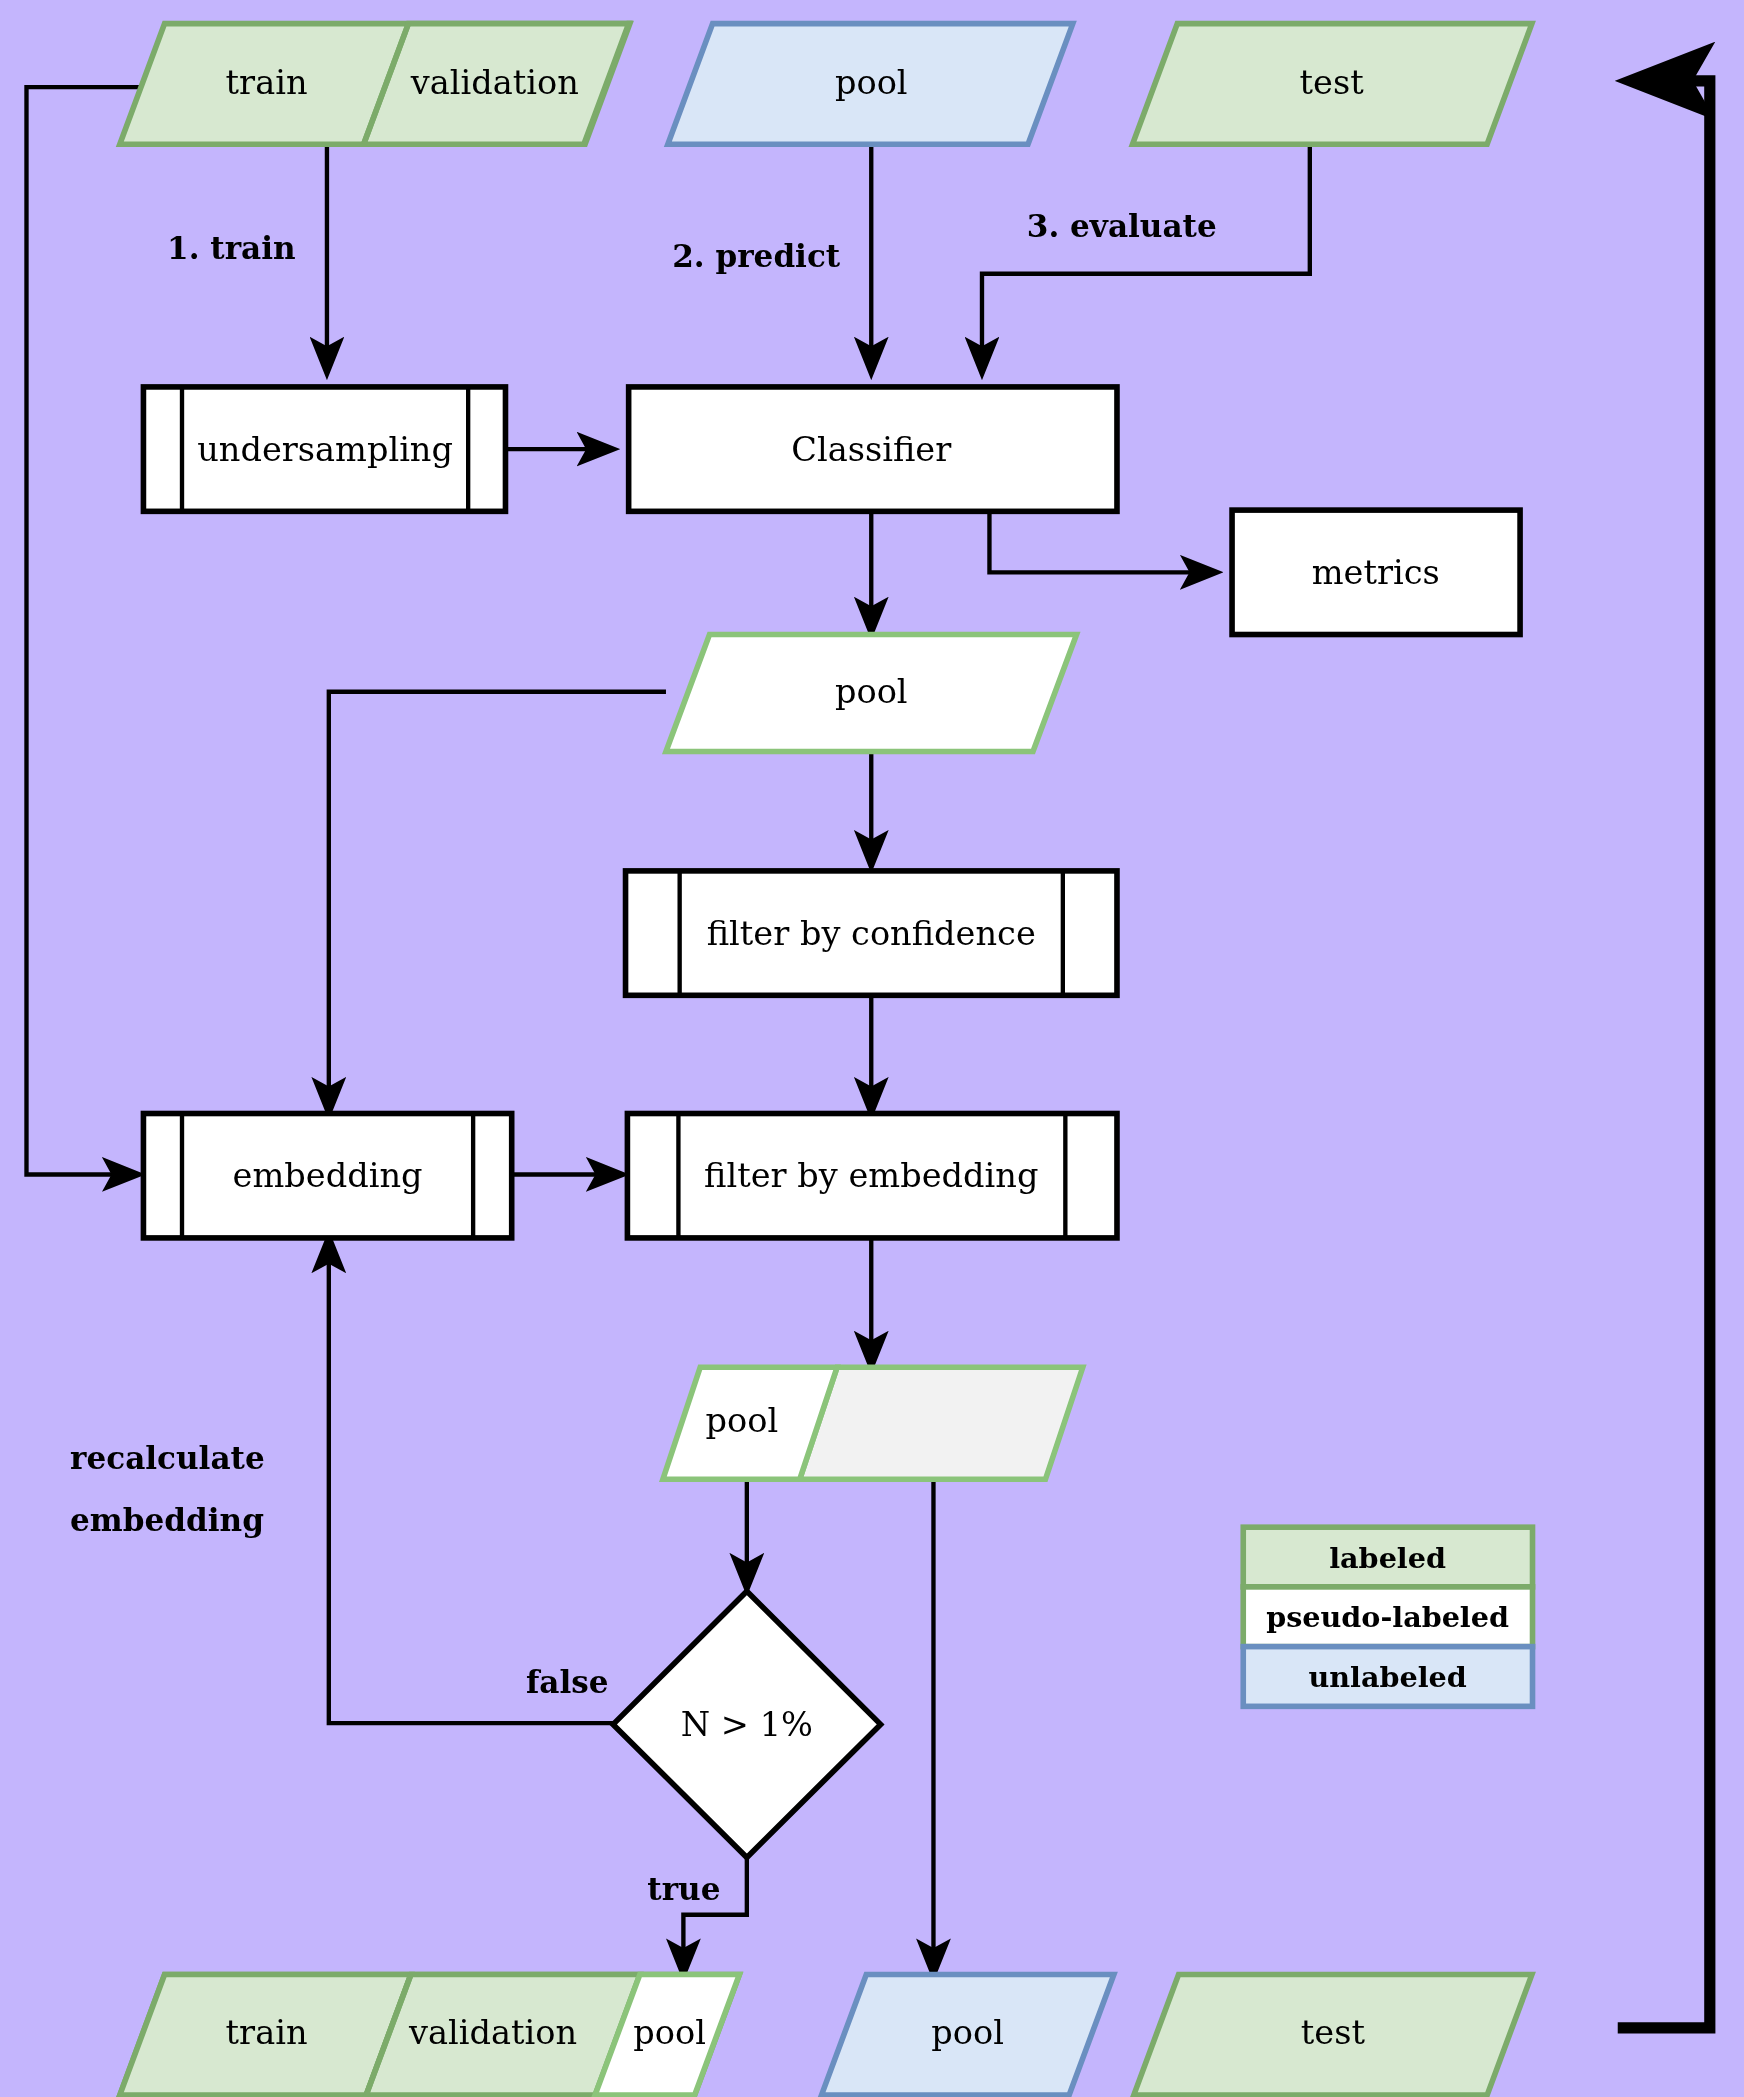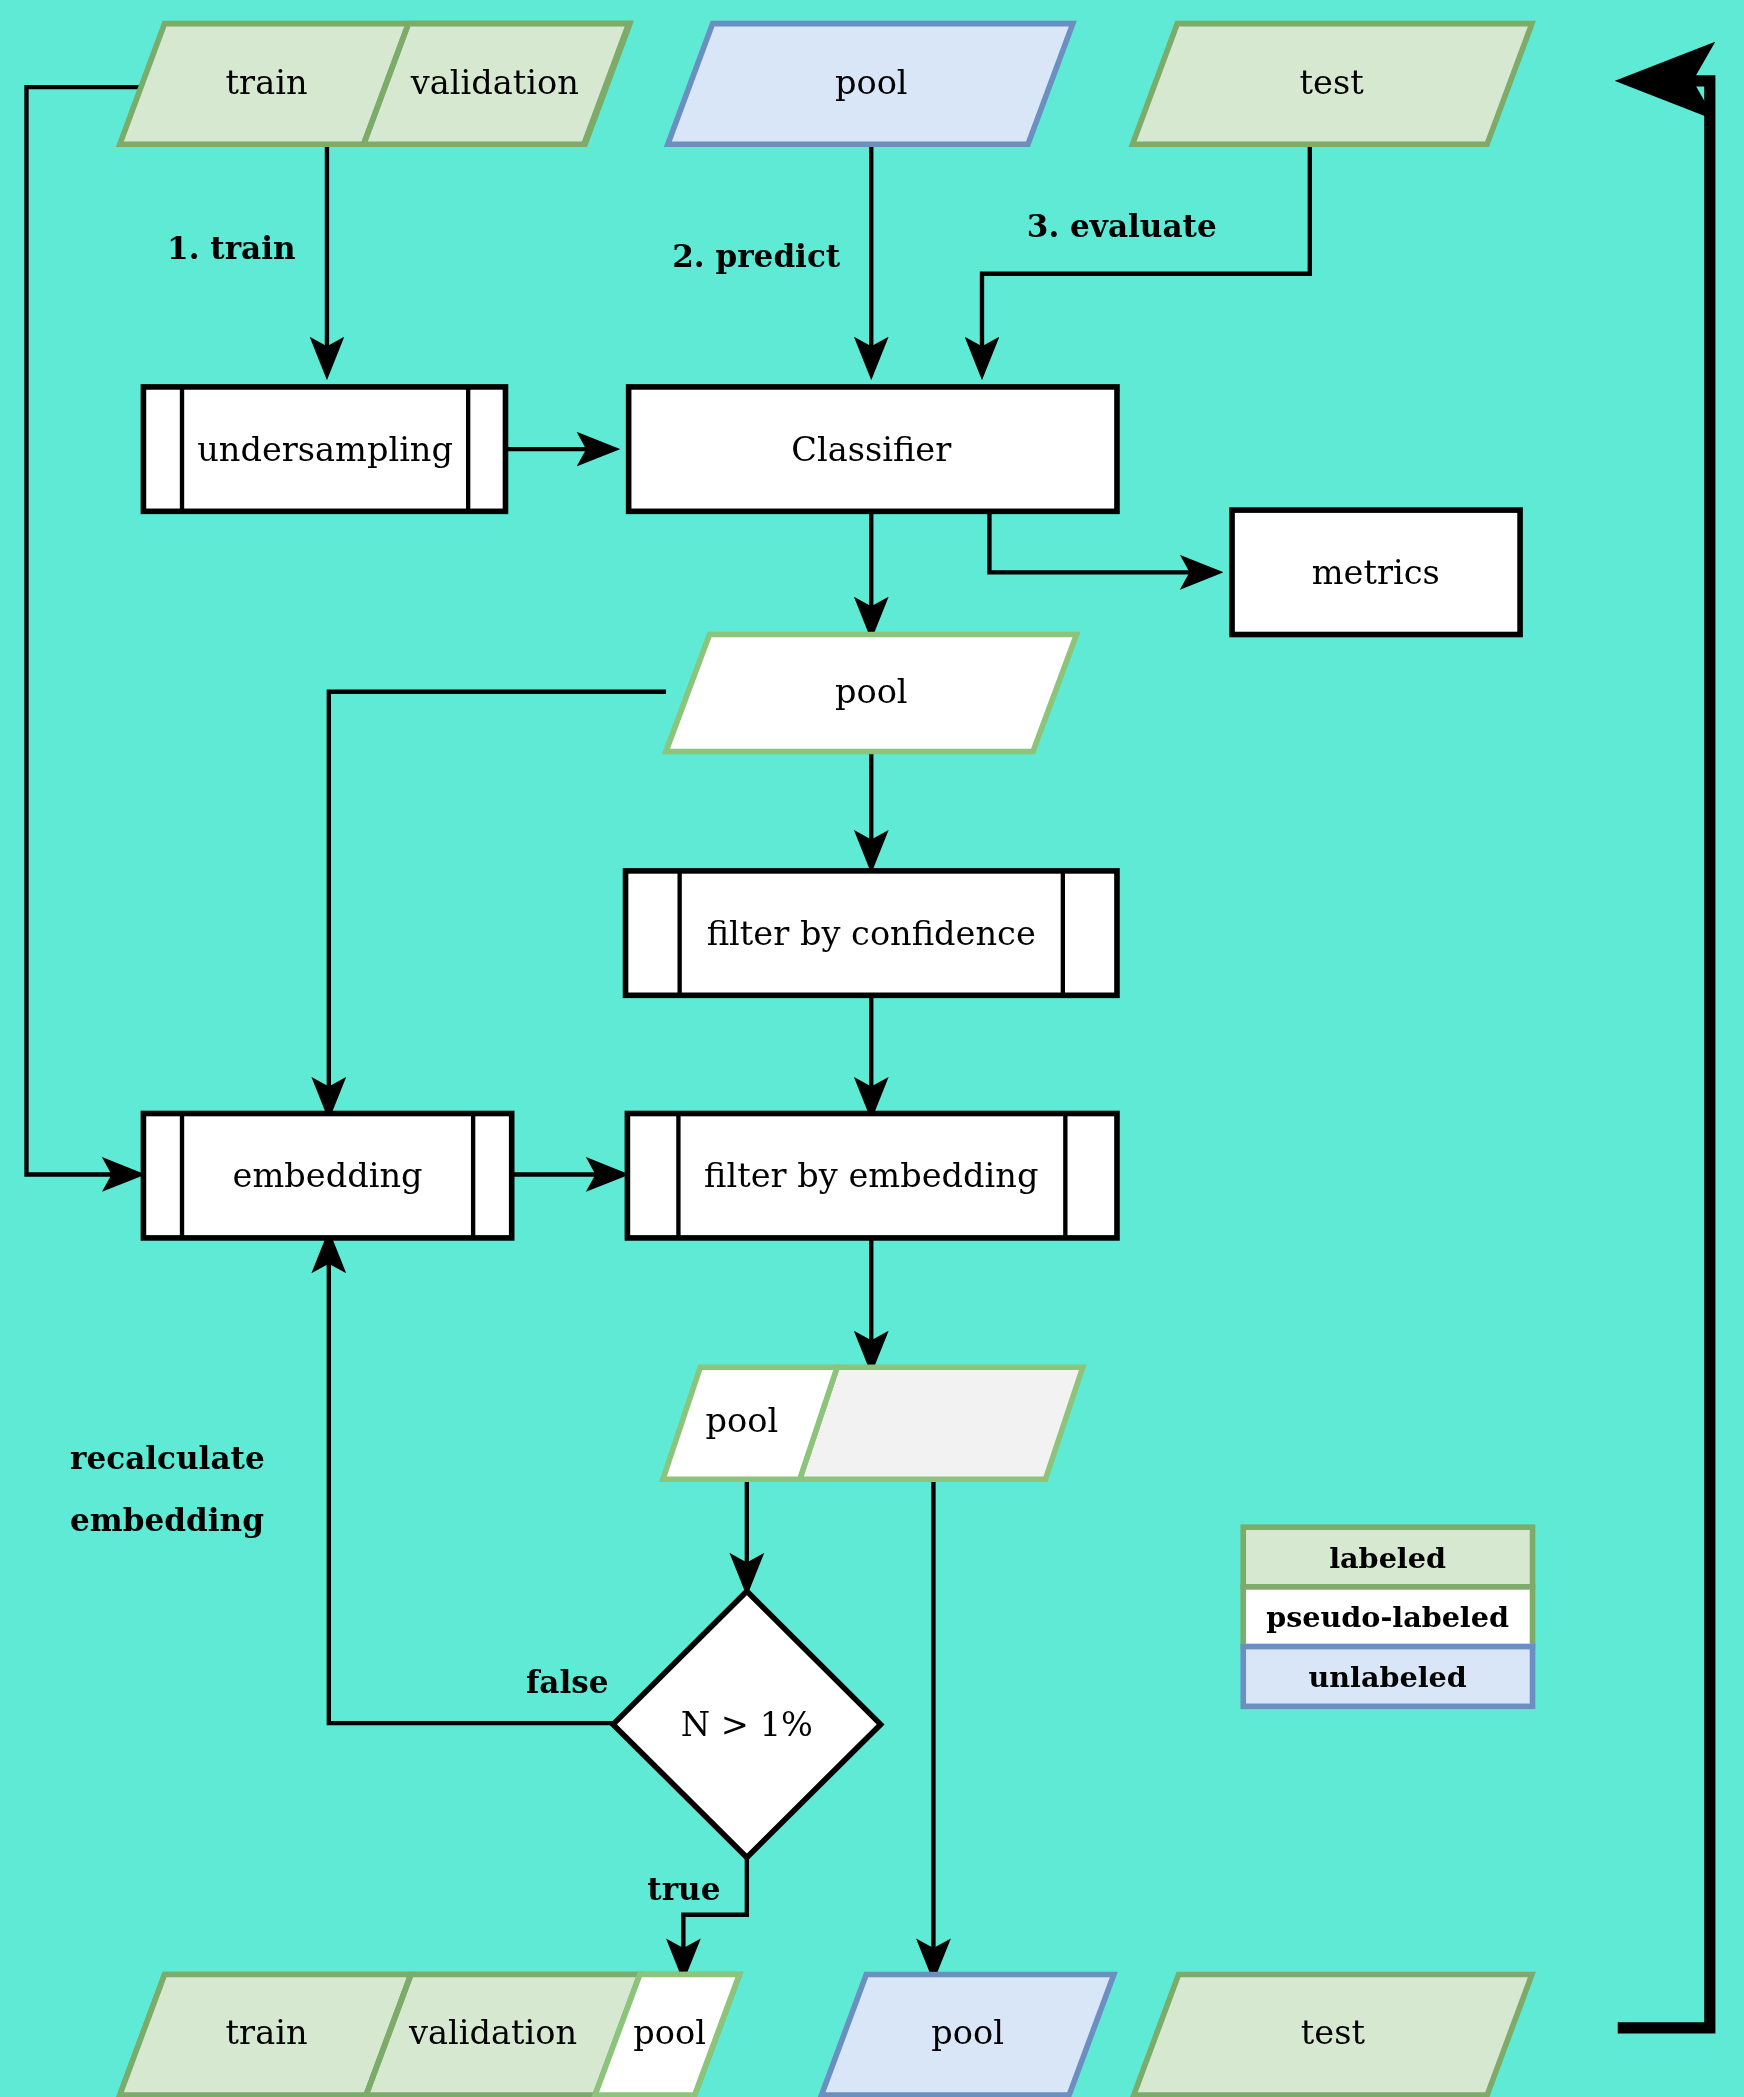--- a/index.html
+++ b/index.html
@@ -7,21 +7,21 @@
     padding: 0;
     background: #ffffff;
   }
   body {
     font-family: "DejaVu Serif", "Liberation Serif", serif;
   }
   #canvas {
     position: relative;
     width: 1745px;
     height: 2097px;
-    background: #5eead4;
+    background: #c4b5fd;
     overflow: hidden;
   }
   svg.flow {
     position: absolute;
     top: 0;
     left: 0;
     width: 1745px;
     height: 2097px;
   }
   .node-text {

